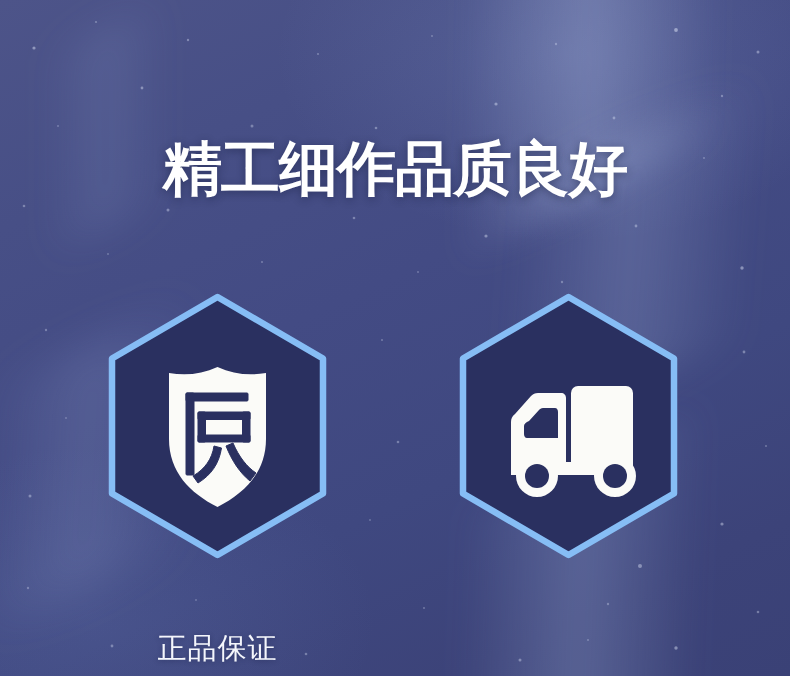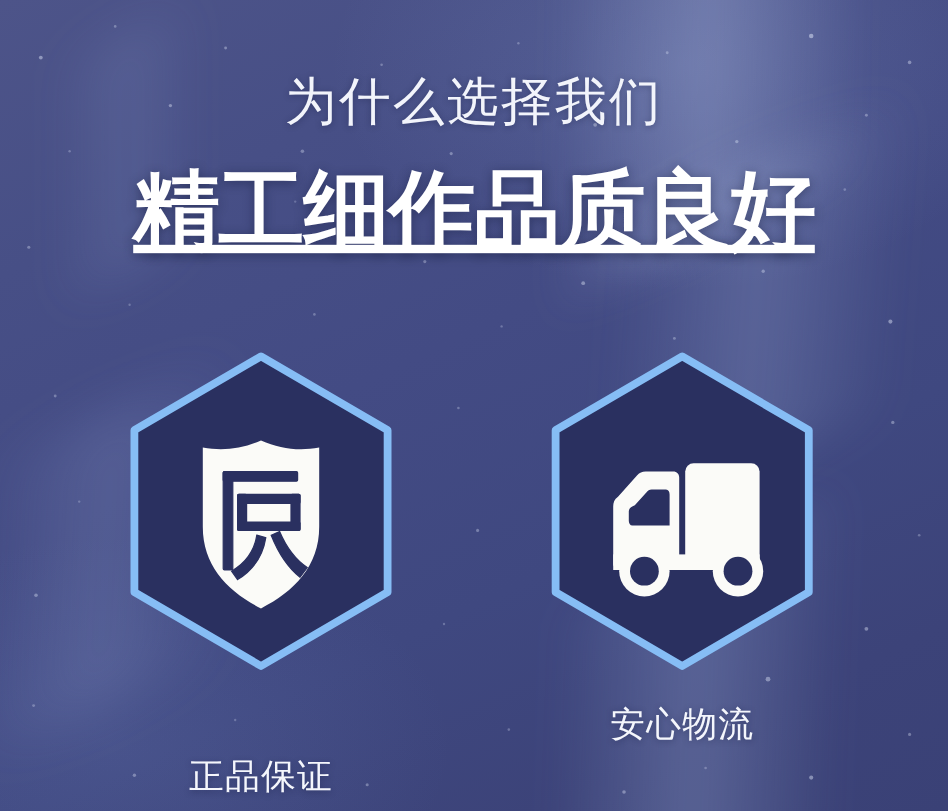--- a/index.html
+++ b/index.html
@@ -35,24 +35,23 @@
   .stars{position:absolute;inset:0;pointer-events:none;opacity:.85;}
 
   #subtitle{
     position:absolute;top:64px;left:0;width:790px;text-align:center;
     font-size:43px;font-weight:300;color:#f2f4fb;letter-spacing:2px;
     line-height:1;white-space:nowrap;
     text-shadow:0 1px 5px rgba(20,26,60,0.38);
   }
   #headline{
     position:absolute;top:140px;left:0;width:790px;text-align:center;
-    font-size:72px;font-weight:700;color:#ffffff;letter-spacing:-1px;
+    font-size:59px;font-weight:700;color:#ffffff;letter-spacing:-1px;
     line-height:1;white-space:nowrap;
     text-shadow:0 2px 9px rgba(18,24,56,0.45);
-    text-decoration:underline;
   }
 
   #badges{position:absolute;top:294px;left:0;width:790px;height:340px;}
   .badge{position:absolute;top:0;width:231px;height:264px;}
   .badge.b1{left:102px;}
   .badge.b2{left:453px;}
   .badge svg{display:block;overflow:visible;}
   .caption{
     position:absolute;top:296px;width:231px;text-align:center;
     font-size:29px;font-weight:400;color:#f4f6fc;letter-spacing:1px;
@@ -119,21 +118,20 @@
         <circle cx="608" cy="604" r="1.2" opacity=".39"></circle>
       <circle cx="676" cy="648" r="1.7" opacity=".53"></circle>
         <circle cx="758" cy="612" r="1.3" opacity=".42"></circle>
       <circle cx="640" cy="566" r="2.0" opacity=".50"></circle>
         <circle cx="588" cy="640" r="1.1" opacity=".34"></circle>
       <circle cx="246" cy="168" r="1.0" opacity=".30"></circle>
         <circle cx="534" cy="160" r="1.2" opacity=".36"></circle>
     </g>
   </svg>
 
-  <div id="subtitle">为什么选择我们</div>
   <div id="headline">精工细作品质良好</div>
 
   <div id="badges">
 
     <div class="badge b1">
       <svg width="231" height="264" viewBox="0 0 231 264">
         <defs>
           <mask id="shieldMask">
             <rect x="0" y="0" width="231" height="264" fill="#000"></rect>
             <path d="M115.5 73
@@ -184,16 +182,15 @@
 
           <circle cx="84" cy="182" r="21"></circle>
           <circle cx="84" cy="182" r="12" fill="#2a3060"></circle>
           <circle cx="162" cy="182" r="21"></circle>
           <circle cx="162" cy="182" r="12" fill="#2a3060"></circle>
         </g>
       </svg>
     </div>
 
     <div class="caption c1">正品保证</div>
-    <div class="caption c2">安心物流</div>
   </div>
 
 </div>
 
 </body></html>

